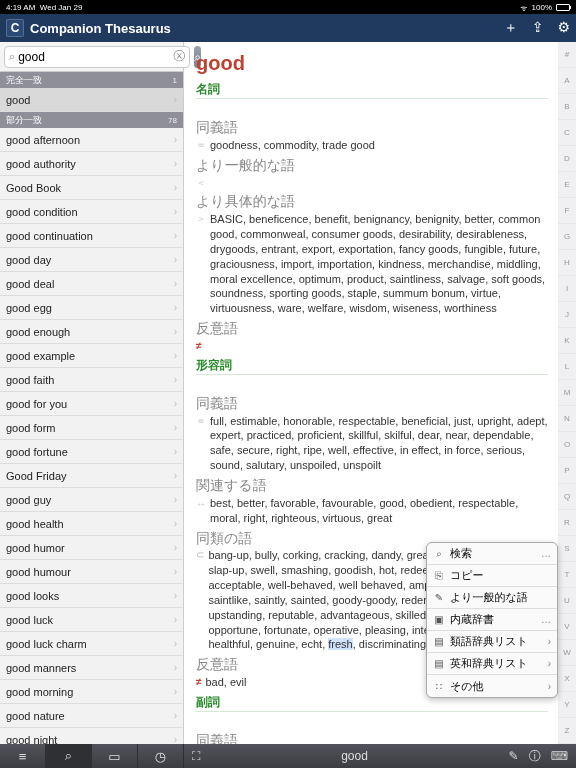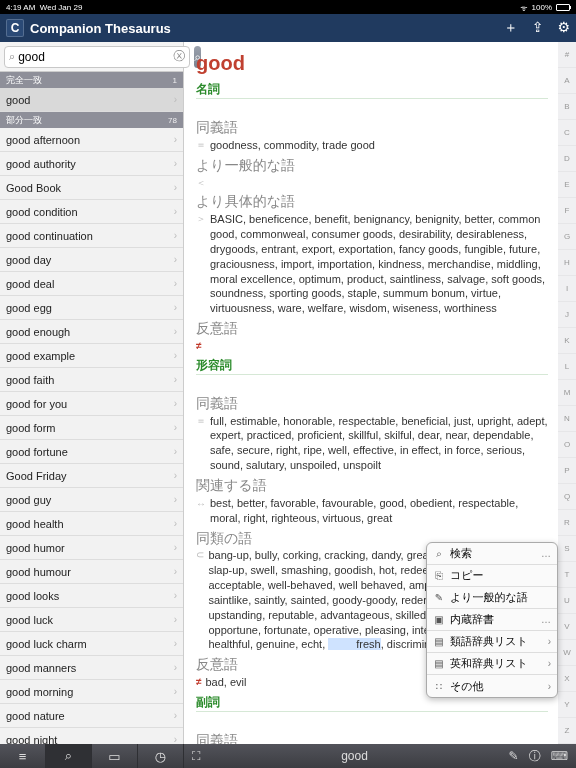--- a/index.html
+++ b/index.html
@@ -43,21 +43,21 @@
 .list-item .chev { position: absolute; right: 6px; color: #bbb; font-size: 10px; }
 
 
 .content { flex: 1; overflow: hidden; padding: 8px 10px 8px 12px; font-size: 11px; color: #333; line-height: 1.35; position: relative; }
 .headword { font-size: 20px; font-weight: bold; color: #c04030; margin-bottom: 2px; }
 .pos { font-size: 12px; font-weight: bold; color: #2a8a2a; border-bottom: 1px solid #d6e8d6; padding-bottom: 1px; margin: 4px 0 19px; }
 .sublabel { font-size: 14px; color: #888; margin: 3px 0 1px; }
 .sense-line { display: flex; gap: 4px; margin-bottom: 1px; }
 .marker { color: #bbb; font-size: 10px; flex: 0 0 auto; min-width: 8px; }
 .ne-marker { color: #c0392b; font-weight: bold; font-size: 10px; }
-.sel-word { background: #cfe3ff; padding-left: 28px; }
+.sel-word { background: #cfe3ff; }
 
 
 .alpha-index { width: 18px; background: #f0f0f2; display: flex; flex-direction: column; }
 .alpha-index div { flex: 1; display: flex; align-items: center; justify-content: center; font-size: 8px; color: #999; border-bottom: 1px solid #e6e6e8; cursor: pointer; }
 
 
 .popup { position: absolute; right: 18px; top: 500px; width: 132px; background: #fafafa; border: 1px solid #aaa; border-radius: 6px; box-shadow: 0 2px 6px rgba(0,0,0,.25); overflow: hidden; font-size: 11px; }
 .popup-item { height: 22px; display: flex; align-items: center; padding: 0 6px; border-bottom: 1px solid #ddd; cursor: pointer; gap: 5px; }
 .popup-item:last-child { border-bottom: none; }
 .popup-item .pi-icon { width: 12px; text-align: center; color: #555; font-size: 10px; }

